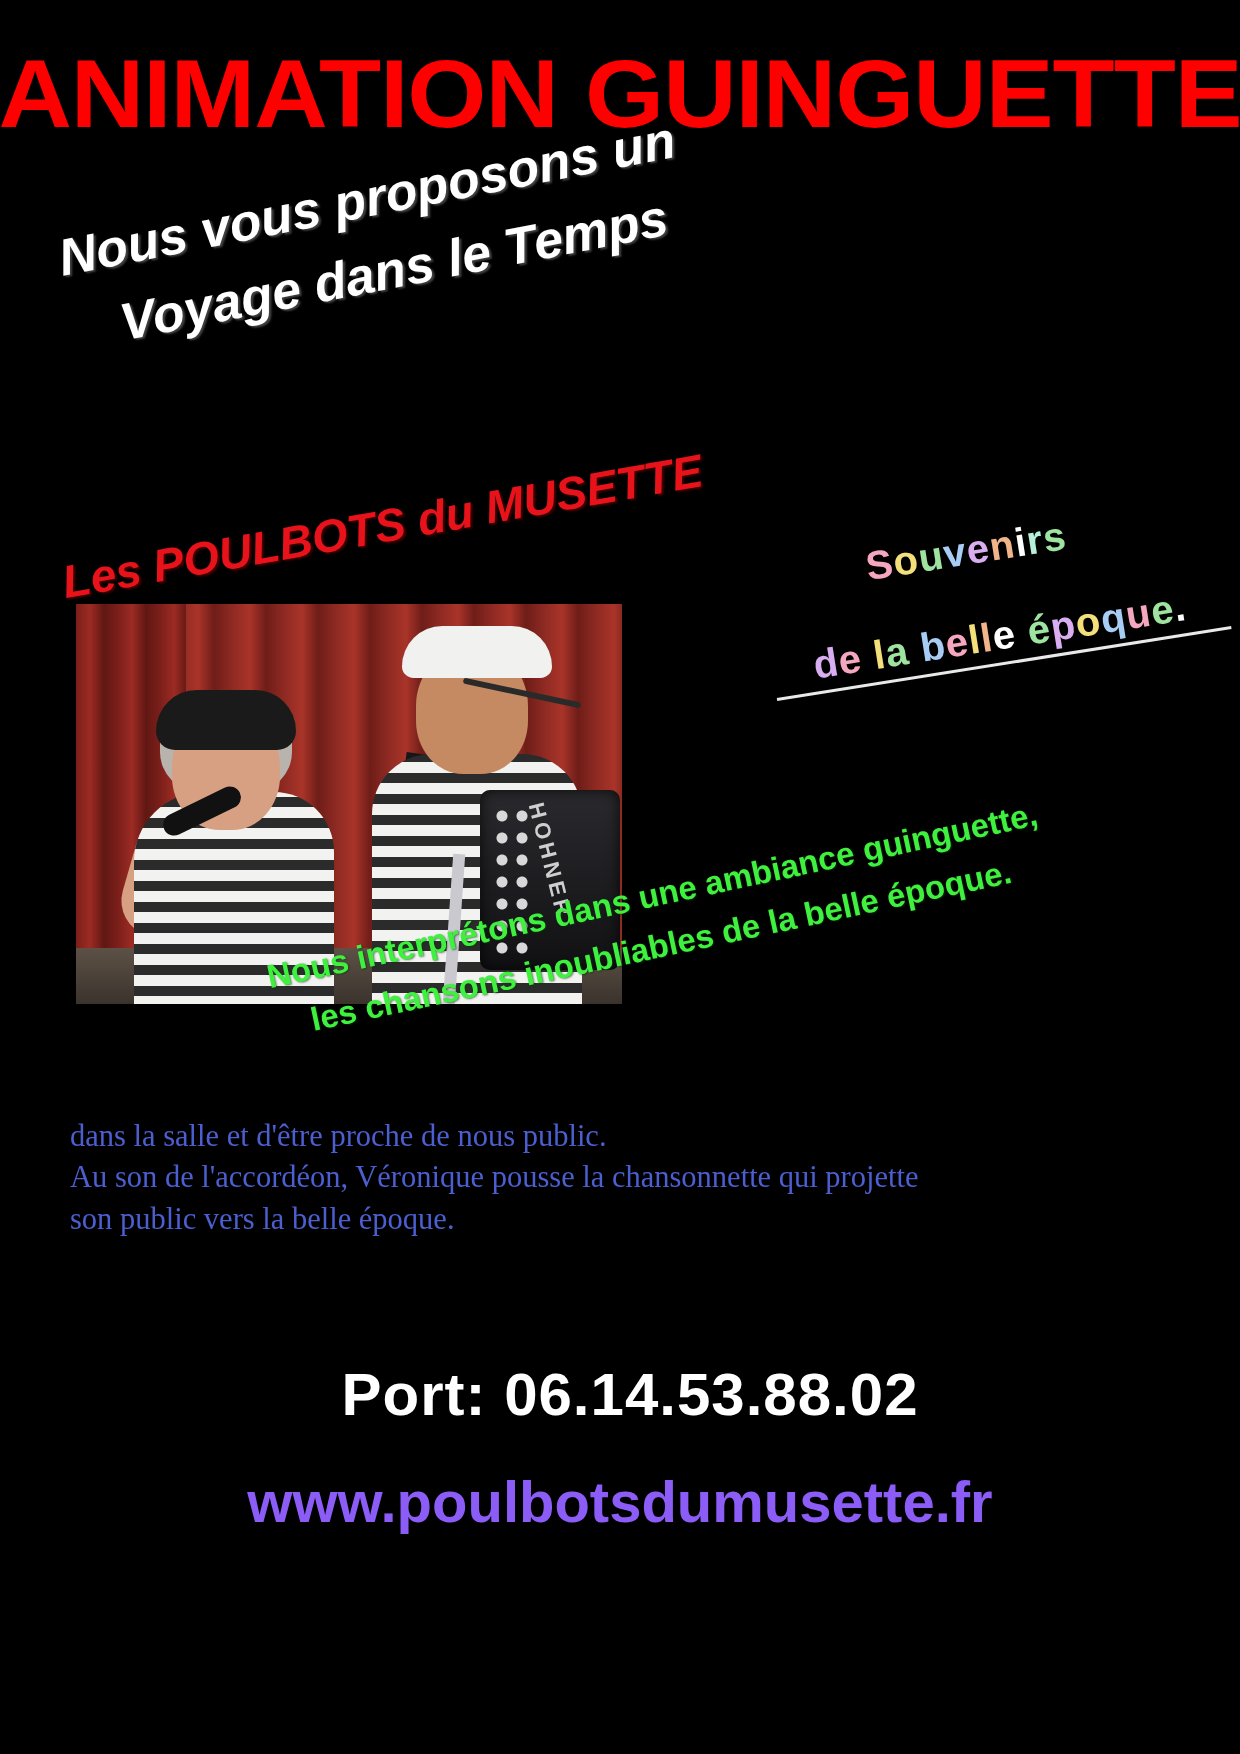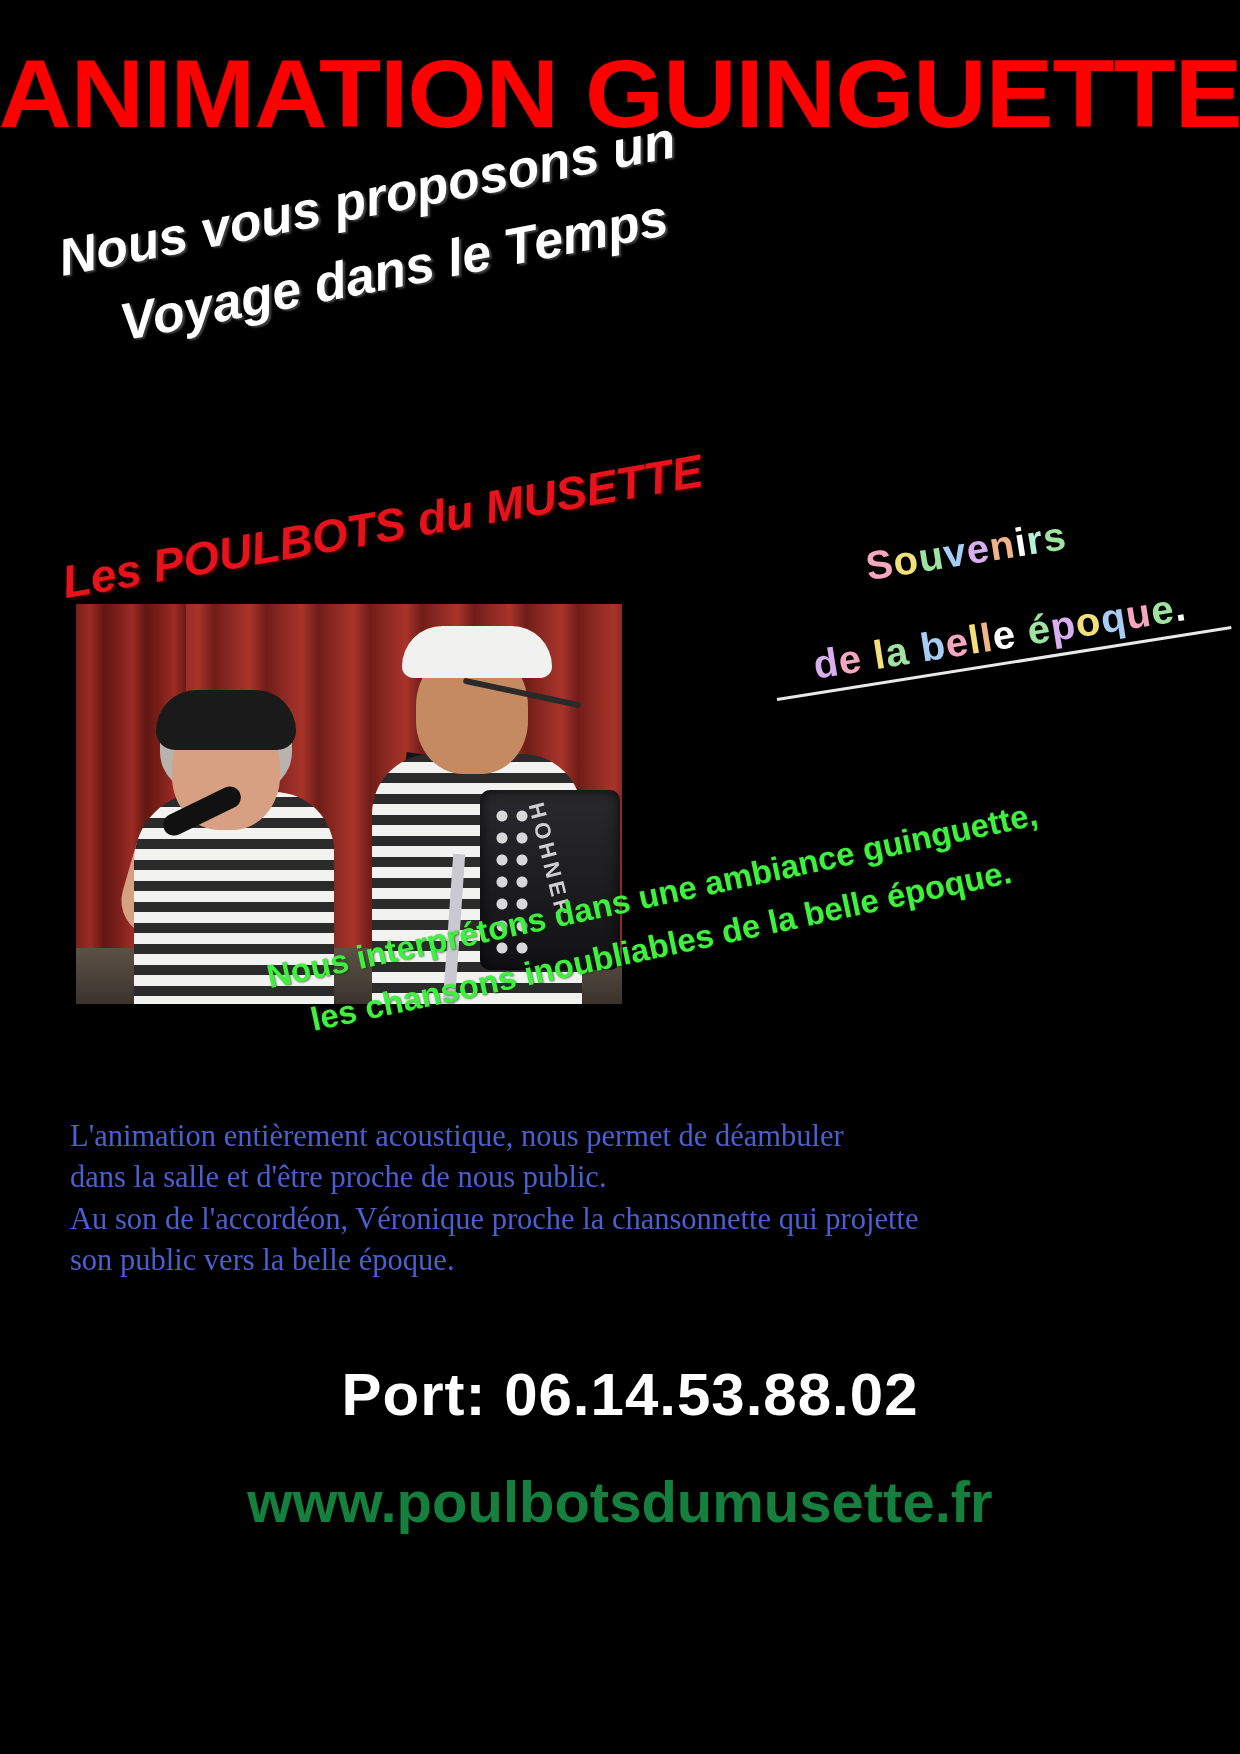--- a/index.html
+++ b/index.html
@@ -292,21 +292,21 @@
     font-weight: bold;
     font-size: 60px;
     letter-spacing: 1px;
     padding-left: 10px;
   }
   .website {
     position: absolute;
     left: 0; top: 1468px;
     width: 1240px;
     text-align: center;
-    color: #15803d;
+    color: #8b5cf6;
     font-weight: bold;
     font-size: 58px;
     letter-spacing: 0px;
   }
 </style>
 </head>
 <body>
 
 <div class="poster">
 
@@ -351,22 +351,21 @@
       <span class="rb5">d</span><span class="rb1">e</span><span class="rb7"> </span><span class="rb2">l</span><span class="rb3">a</span><span class="rb7"> </span><span class="rb4">b</span><span class="rb1">e</span><span class="rb2">l</span><span class="rb6">l</span><span class="rb7">e</span><span class="rb7"> </span><span class="rb3">é</span><span class="rb5">p</span><span class="rb2">o</span><span class="rb4">q</span><span class="rb1">u</span><span class="rb3">e</span><span class="rb7">.</span>
     </div>
   </div>
 
   <div class="green-block">
     <div class="g-line g1">Nous interprétons dans une ambiance guinguette,</div>
     <div class="g-line g2">les chansons inoubliables de la belle époque.</div>
   </div>
 
   <div class="paragraph">
-    <p>L'animation entièrement acoustique, nous permet de déambuler</p>
     <p>dans la salle et d'être proche de nous public.</p>
-    <p>Au son de l'accordéon, Véronique proche la chansonnette qui projette</p>
+    <p>Au son de l'accordéon, Véronique pousse la chansonnette qui projette</p>
     <p>son public vers la belle époque.</p>
   </div>
 
   <div class="phone">Port: 06.14.53.88.02</div>
   <div class="website">www.poulbotsdumusette.fr</div>
 
 </div>
 
 </body></html>

